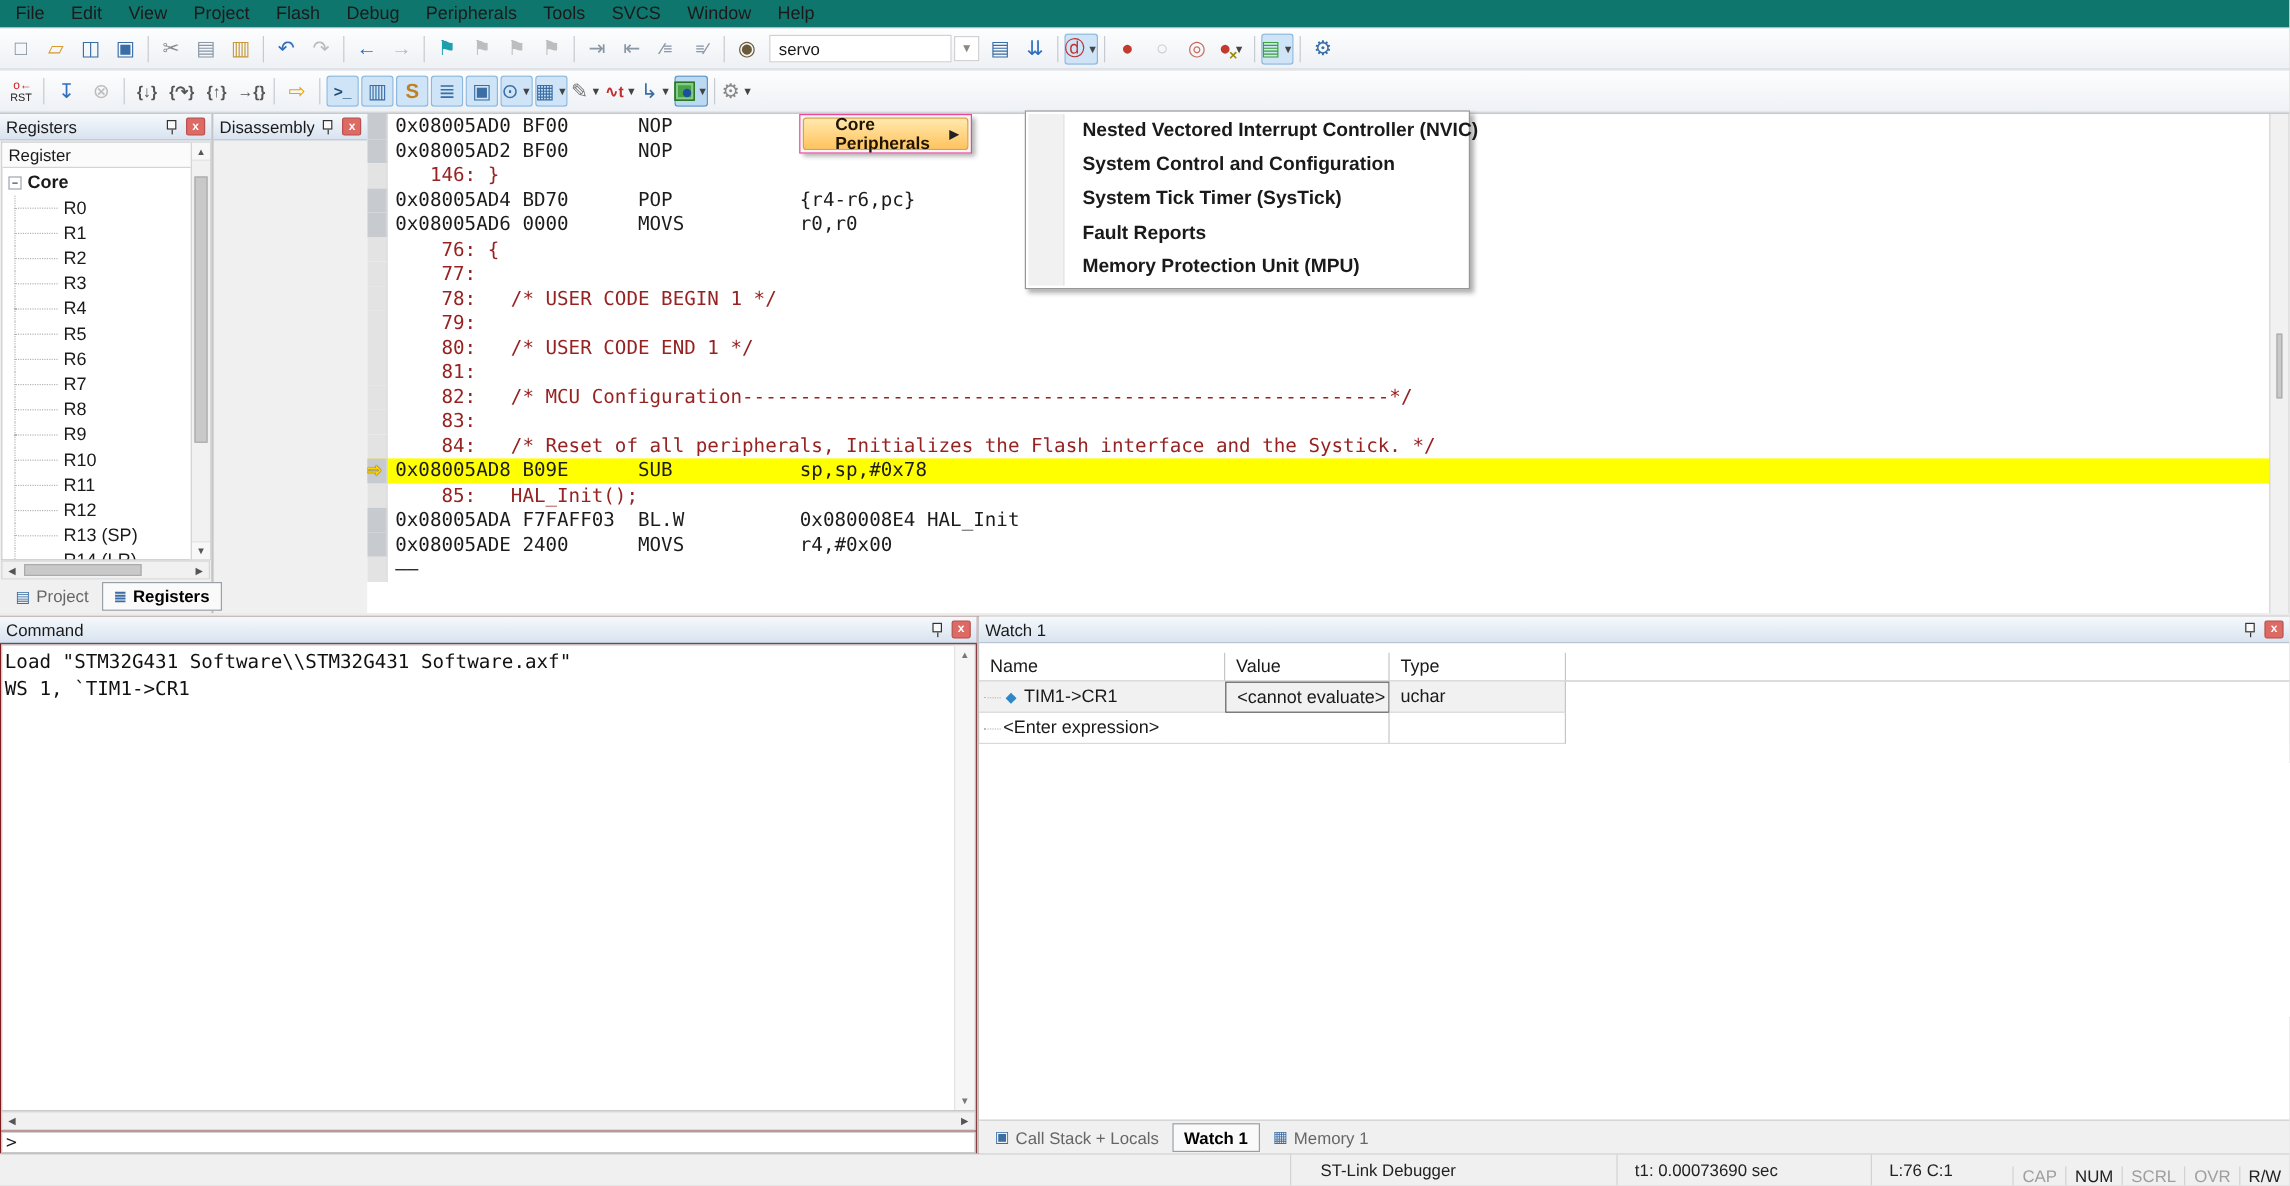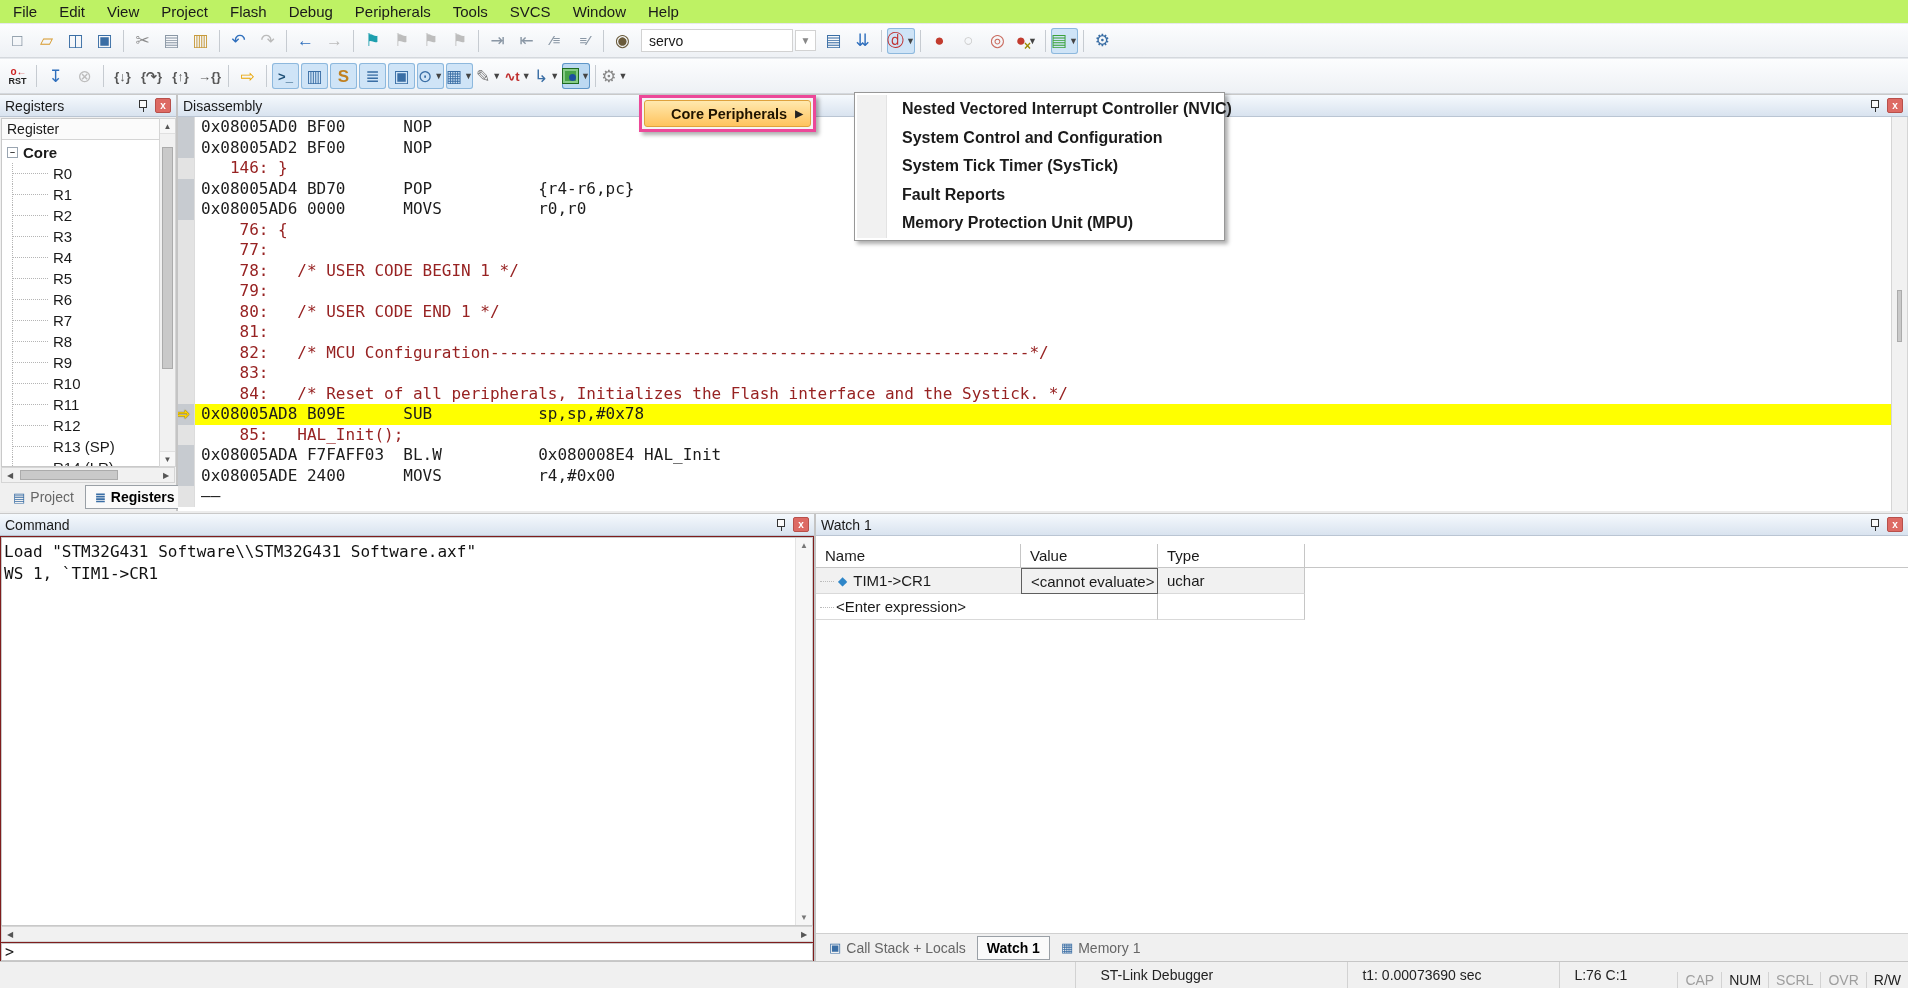--- a/index.html
+++ b/index.html
@@ -1,37 +1,37 @@
 <!DOCTYPE html>
 <html><head>
 <meta charset="utf-8">
 <style>
   * { margin:0; padding:0; box-sizing:border-box; }
   html,body { background:#d8d8d8; }
   .app { width:1908px; height:988px; background:#f0f0f0; font-family:"Liberation Sans",sans-serif;
          font-size:15px; color:#1a1a1a; position:relative; overflow:hidden; }
 
   
-  .menubar { height:23px; display:flex; align-items:center; background:#bef264; padding-left:2px; }
+  .menubar { height:23px; display:flex; align-items:center; background:#0f766e; padding-left:2px; }
   .menu-item { padding:2px 11px; cursor:default; }
 
   
   .toolbar { display:flex; align-items:center; background:linear-gradient(#fcfdfe,#eef1f5);
              border-top:1px solid #e6e9ed; border-bottom:1px solid #d4d8dd; padding-left:3px; }
   .tb1 { height:35px; } .tb2 { height:36px; }
   .tbtn { min-width:27px; height:26px; display:flex; align-items:center; justify-content:center;
           margin:0 1px; border-radius:3px; position:relative; font-size:17px; cursor:default; }
   .tbtn .glyph { line-height:1; }
   .tbtn.small .glyph { font-size:13px; font-weight:bold; }
   .tbtn.bold .glyph { font-weight:bold; }
   .tbtn.sep { min-width:0; width:1px; height:22px; background:#c6cbd1; margin:0 4px; border-radius:0; }
   .tbtn.hl { background:#cfe4f7; box-shadow:inset 0 0 0 1px #8db8dd; }
   .tbtn.pressed { background:#bcd9f2; box-shadow:inset 0 0 0 1px #5e96c8; }
   .tbtn .dd { font-size:9px; margin-left:2px; color:#444; }
-  .tbtn.rst .glyph { font-size:9px; font-weight:bold; line-height:1; text-align:right; }
+  .tbtn.rst .glyph { font-size:9px; font-weight:normal; line-height:1; text-align:right; }
   .tbtn.rst .glyph::before { content:"o←"; display:block; color:#c22; font-size:10px; }
   .tbtn.kill .glyph { position:relative; }
   .tbtn.kill .glyph::after { content:"×"; position:absolute; right:-5px; bottom:-3px; font-size:12px;
                              color:#9a8a00; font-weight:bold; }
   .tbtn.chip .glyph { width:17px; height:16px; background:#48a348; border:1px solid #1f6b1f;
                       box-shadow:inset 0 0 0 2px #86cc86; position:relative; }
   .tbtn.chip .glyph::after { content:""; position:absolute; right:2px; bottom:2px; width:7px; height:7px;
                              background:#1d4fa0; border-radius:50%; }
   .combo { width:152px; height:23px; background:#fff; border:1px solid #d2d2d2; display:flex;
            align-items:center; padding:0 7px; margin:0 2px 0 4px; font-size:14px; }
@@ -85,21 +85,21 @@
   .hscroll .hthumb { position:absolute; top:2px; bottom:2px; background:#c9c9c9; border:1px solid #ababab; }
 
   .panel-tabs { height:28px; flex:none; display:flex; align-items:center; background:#f0f0f0;
                 padding-left:3px; gap:1px; font-size:14px; }
   .ptab { height:24px; display:flex; align-items:center; gap:5px; padding:0 9px; color:#666;
           border:1px solid transparent; white-space:nowrap; }
   .ptab.active { background:#fafafa; border:1px solid #9aa0a6; color:#000; font-weight:bold; }
   .ptab .ticon { font-size:13px; }
 
   
-  .disassembly-panel { flex:1; min-width:0; display:flex; flex-direction:column; }
+  .disassembly-panel { flex:1; min-width:0; display:flex; }
   .dis-body { flex:1; min-height:0; display:flex; background:#fff; }
   .dis-lines { flex:1; overflow:hidden; }
   .dis-line { height:20.5px; display:flex; position:relative; }
   .dis-line.cur { background:#ffff00; }
   .gut { width:17px; flex:none; background:#ececec; border-right:1px solid #dcdcdc; position:relative; }
   .gut.g-asm { background:#c7cbd0; }
   .gut.g-src { background:#e3e3e3; }
   .cur-arrow { position:absolute; left:-1px; top:1px; font-size:15px; font-weight:bold; color:#ffd500;
                text-shadow:0 0 1px #7a6000, 0 0 1px #7a6000; }
   .dis-line pre { font:16px/20.5px "DejaVu Sans Mono",monospace; padding-left:6px; white-space:pre; }
@@ -147,22 +147,22 @@
                border-top:1px solid #c6c6c6; font-size:14px; color:#222; }
   .sb-cell { display:flex; align-items:center; border-left:1px solid #d2d2d2; padding:0 14px; white-space:nowrap; }
   .sb-spacer { flex:1; border-left:none; }
   .sb-debugger { width:272px;padding-left:24px; }
   .sb-time { width:212px; }
   .sb-cursor { width:118px; }
   .sb-lock { padding:0 7px; }
   .sb-lock.off { color:#9e9e9e; }
 
   
-  .popup { position:absolute; left:639px; top:95px; width:177px; background:#f5f5f5;
-           border:3px solid #ec4899; box-shadow:3px 3px 4px rgba(0,0,0,.32); padding:2px; z-index:20; }
+  .popup { position:absolute; left:666px; top:95px; width:144px; background:#f5f5f5;
+           border:1px solid #ec4899; box-shadow:3px 3px 4px rgba(0,0,0,.32); padding:2px; z-index:20; }
   .popup-item { height:27px; display:flex; align-items:center; padding:0 7px 0 26px; font-size:14.5px;
                 font-weight:bold; color:#201400; background:linear-gradient(#ffe9ae,#ffc35e);
                 border:1px solid #dfa23d; border-radius:3px; }
   .popup-item .sub-arrow { margin-left:auto; font-size:10px; color:#222; }
   .submenu { position:absolute; left:854px; top:92px; width:371px; background:#fff;
              border:1px solid #979797; box-shadow:3px 3px 4px rgba(0,0,0,.32); padding:2px; z-index:19; }
   .submenu::before { content:""; position:absolute; left:2px; top:2px; bottom:2px; width:29px;
                      background:#f1f1f1; border-right:1px solid #e3e3e3; }
   .submenu-item { height:28.5px; display:flex; align-items:center; padding-left:45px; font-size:16px;
                   font-weight:bold; color:#1a1a1a; position:relative; white-space:nowrap; }

